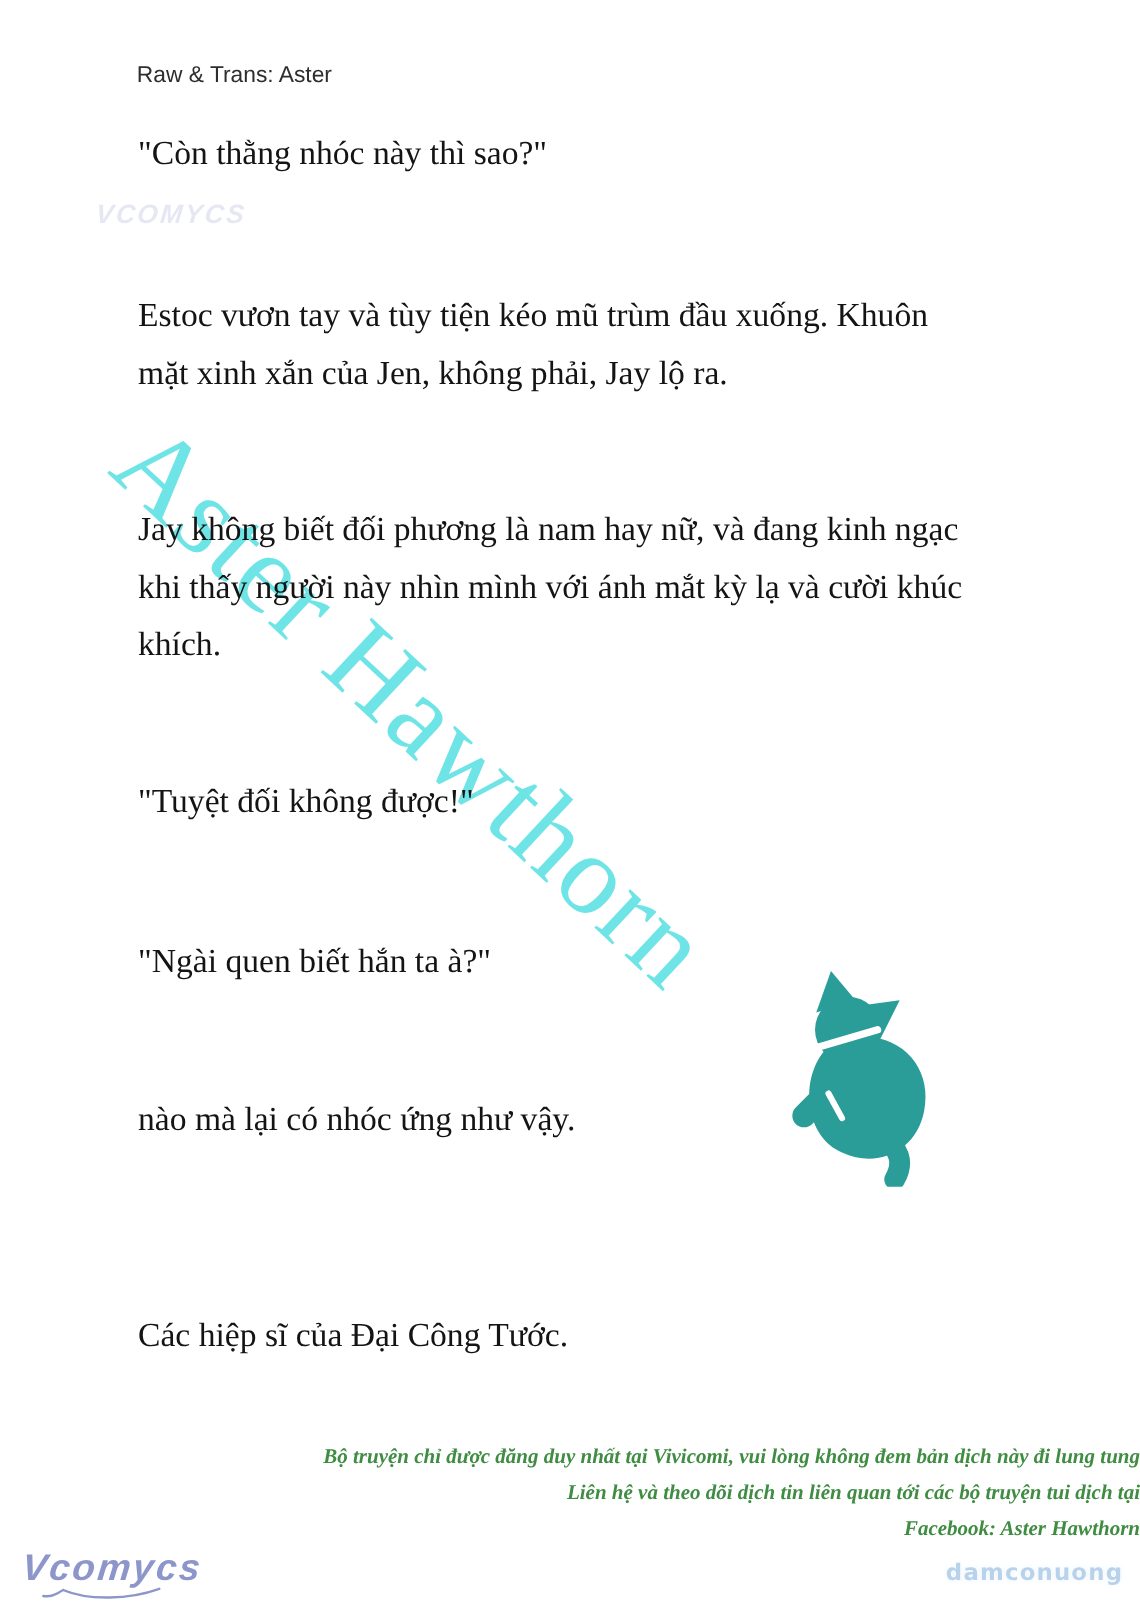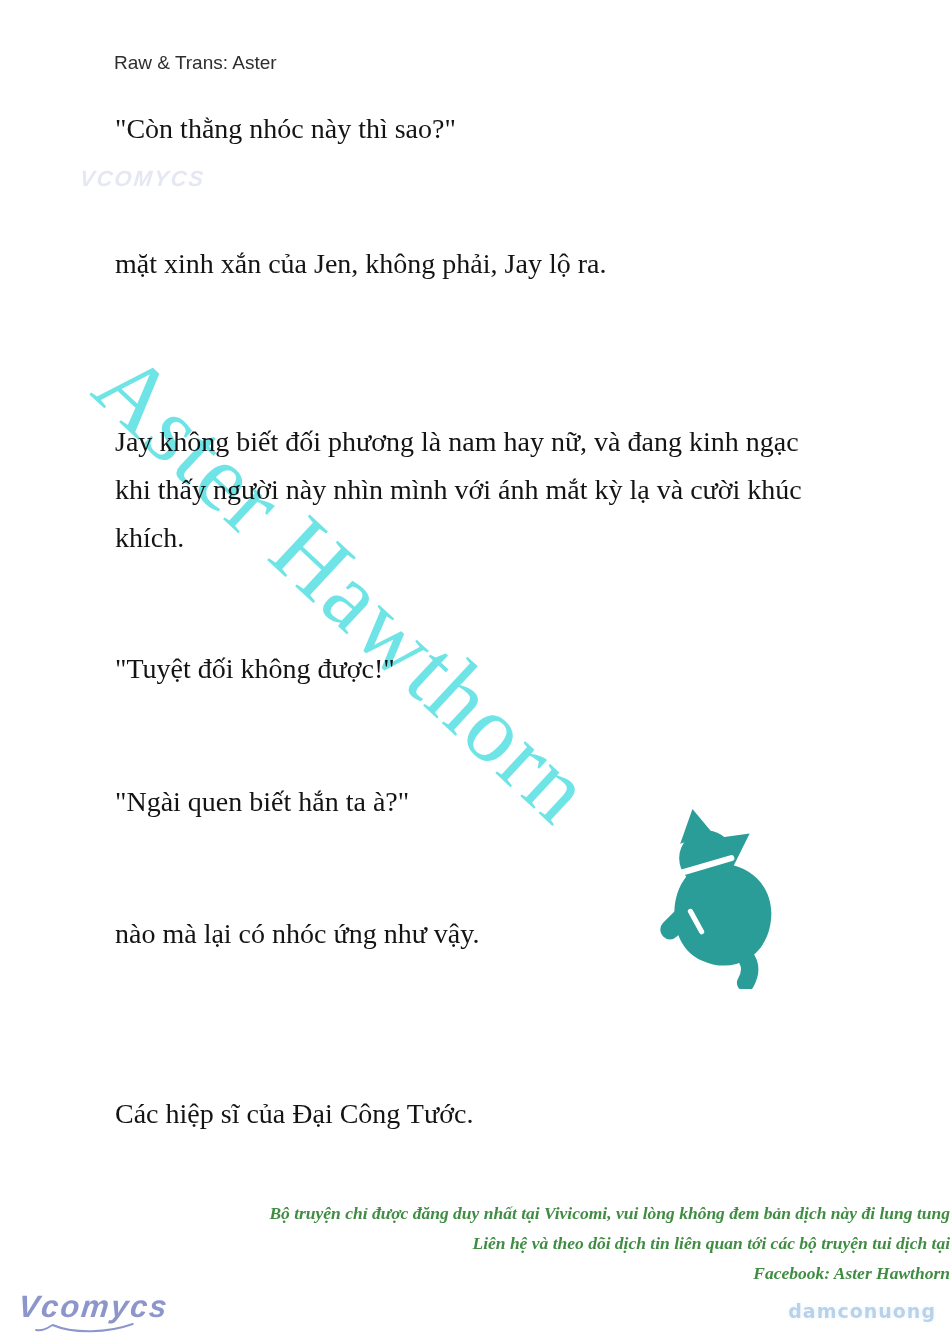--- a/index.html
+++ b/index.html
@@ -84,20 +84,21 @@
     </g>
     <line x1="26" y1="66" x2="74" y2="52" stroke="#ffffff" stroke-width="6" stroke-linecap="round"></line>
     <line x1="34" y1="104" x2="45" y2="124" stroke="#ffffff" stroke-width="5" stroke-linecap="round"></line>
   </svg>
 
   <div class="para" style="top:105px">
     <div class="line">"Còn thằng nhóc này thì sao?"</div>
   </div>
 
   <div class="para" style="top:240px">
+    <div class="line">Estoc vươn tay và tùy tiện kéo mũ trùm đầu xuống. Khuôn</div>
     <div class="line">mặt xinh xắn của Jen, không phải, Jay lộ ra.</div>
   </div>
 
   <div class="para" style="top:418px">
     <div class="line">Jay không biết đối phương là nam hay nữ, và đang kinh ngạc</div>
     <div class="line">khi thấy người này nhìn mình với ánh mắt kỳ lạ và cười khúc</div>
     <div class="line">khích.</div>
   </div>
 
   <div class="para" style="top:645px">

